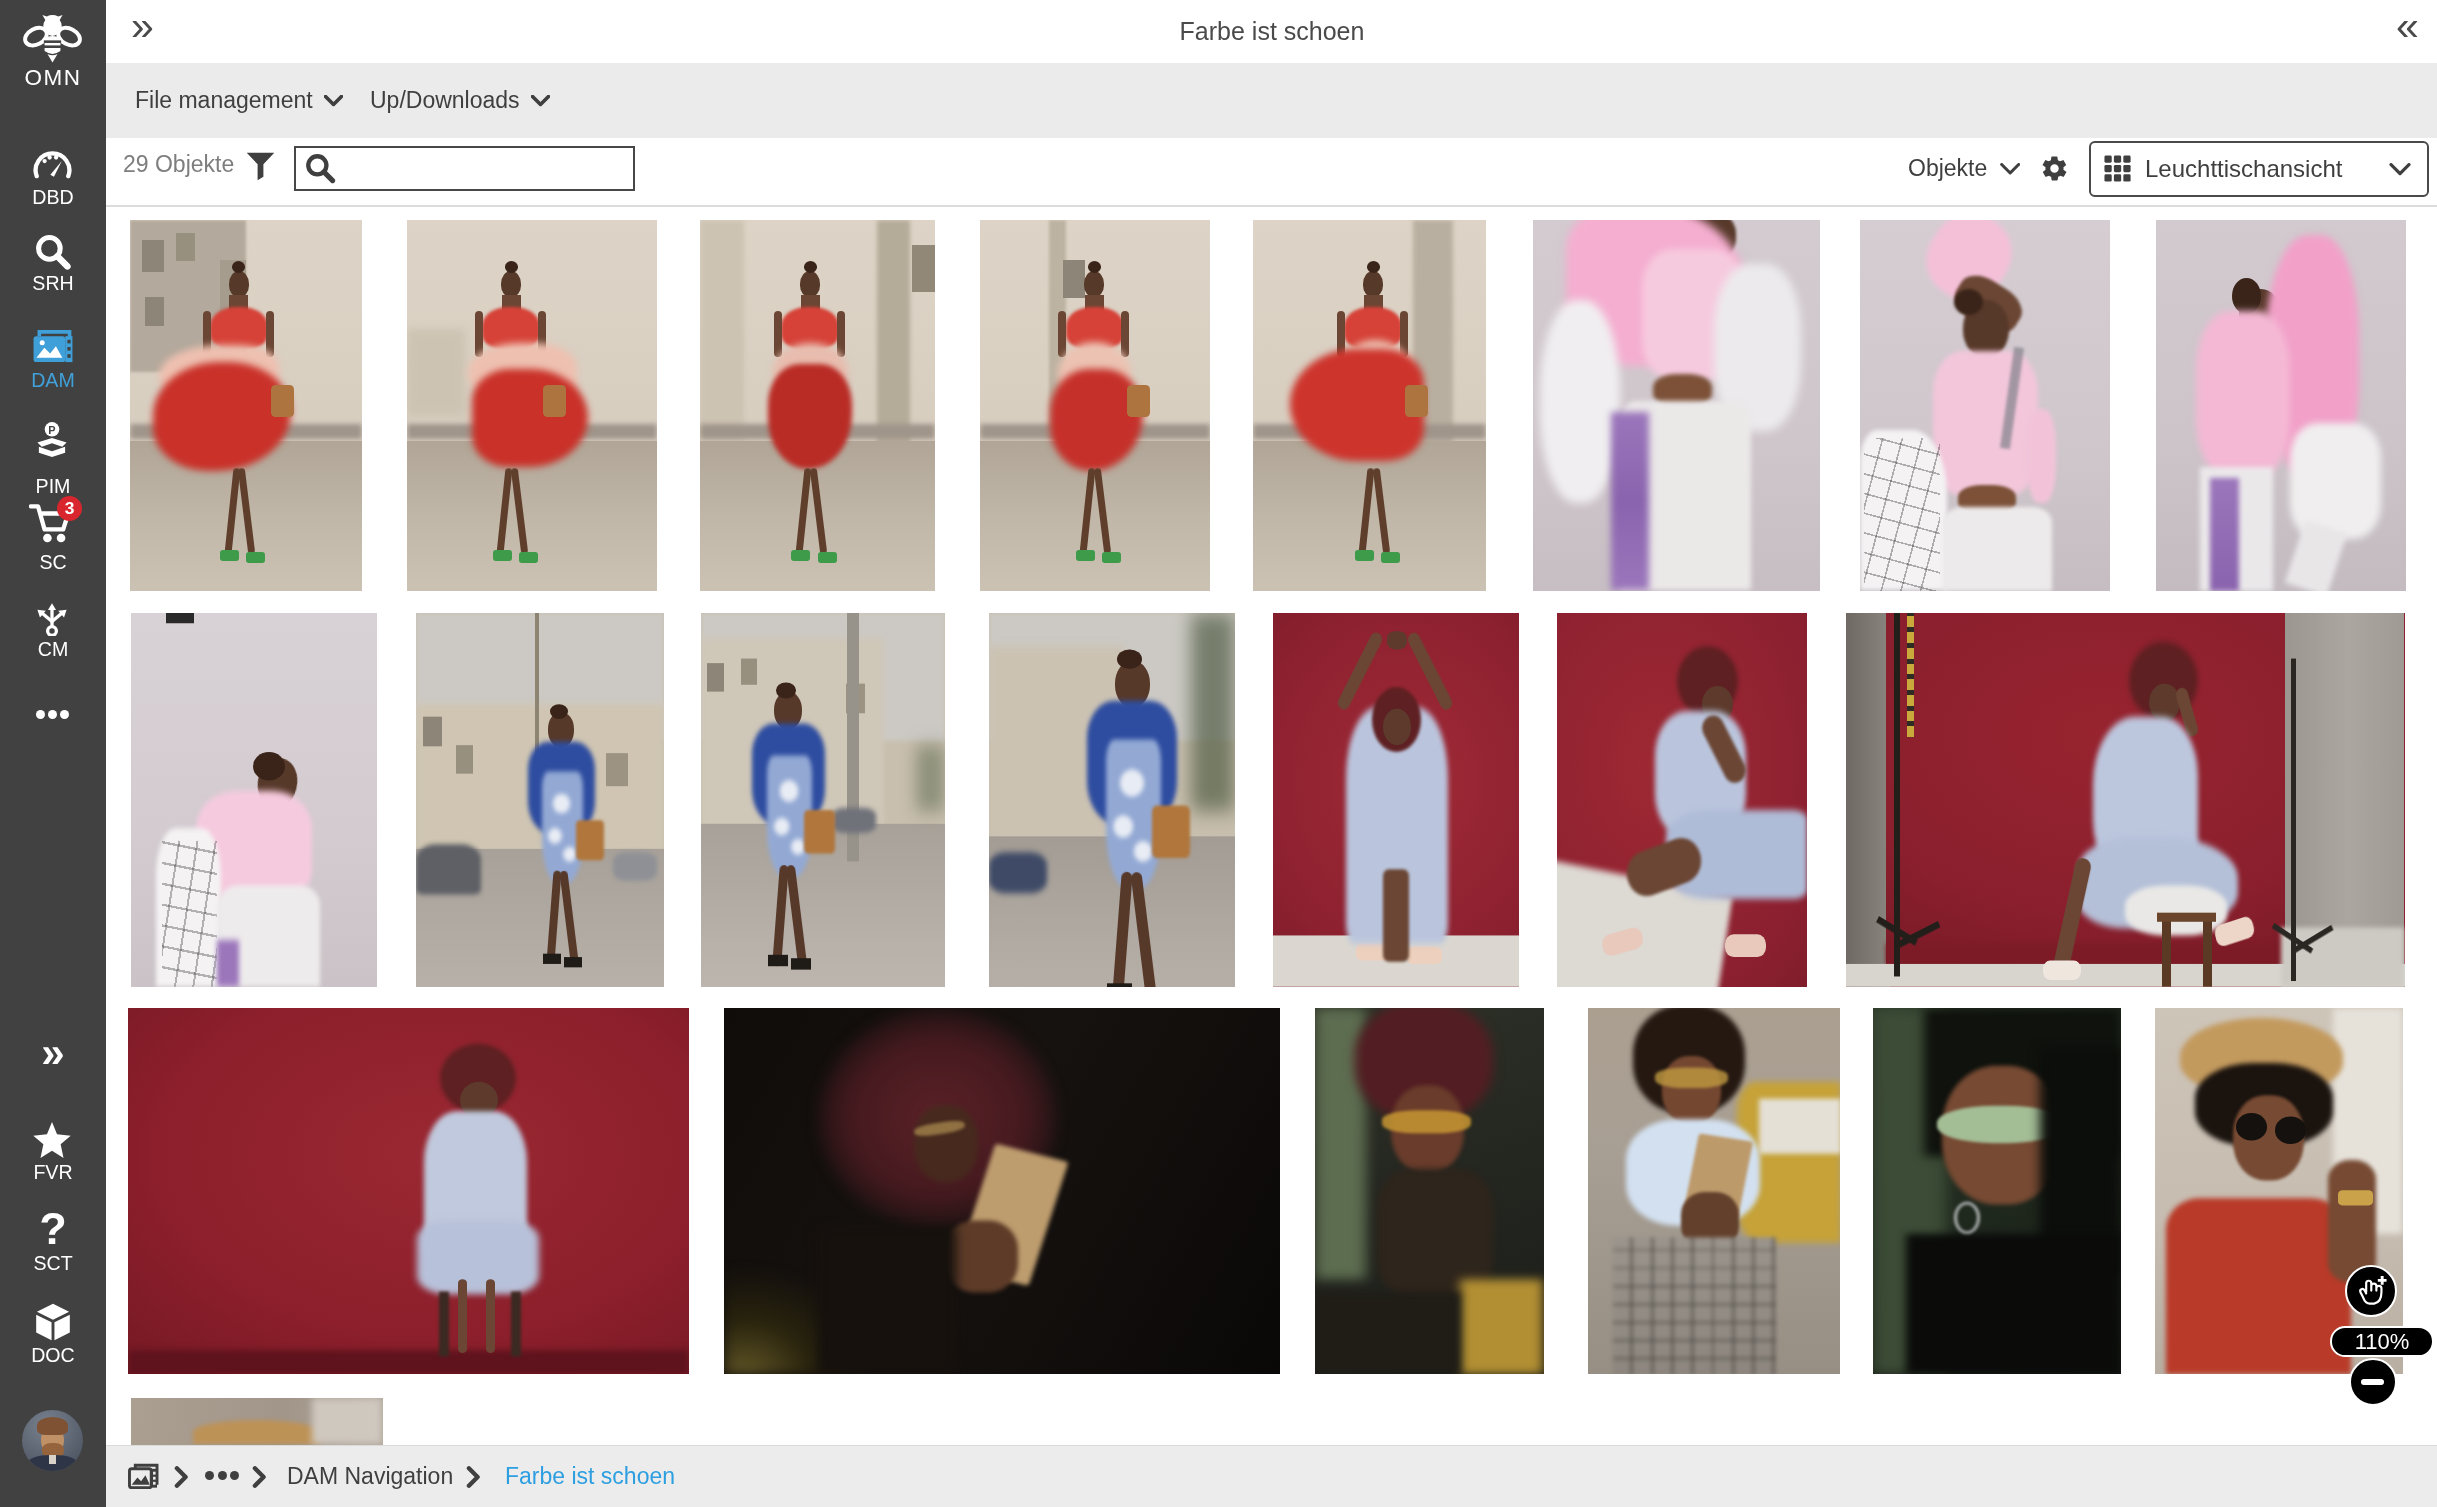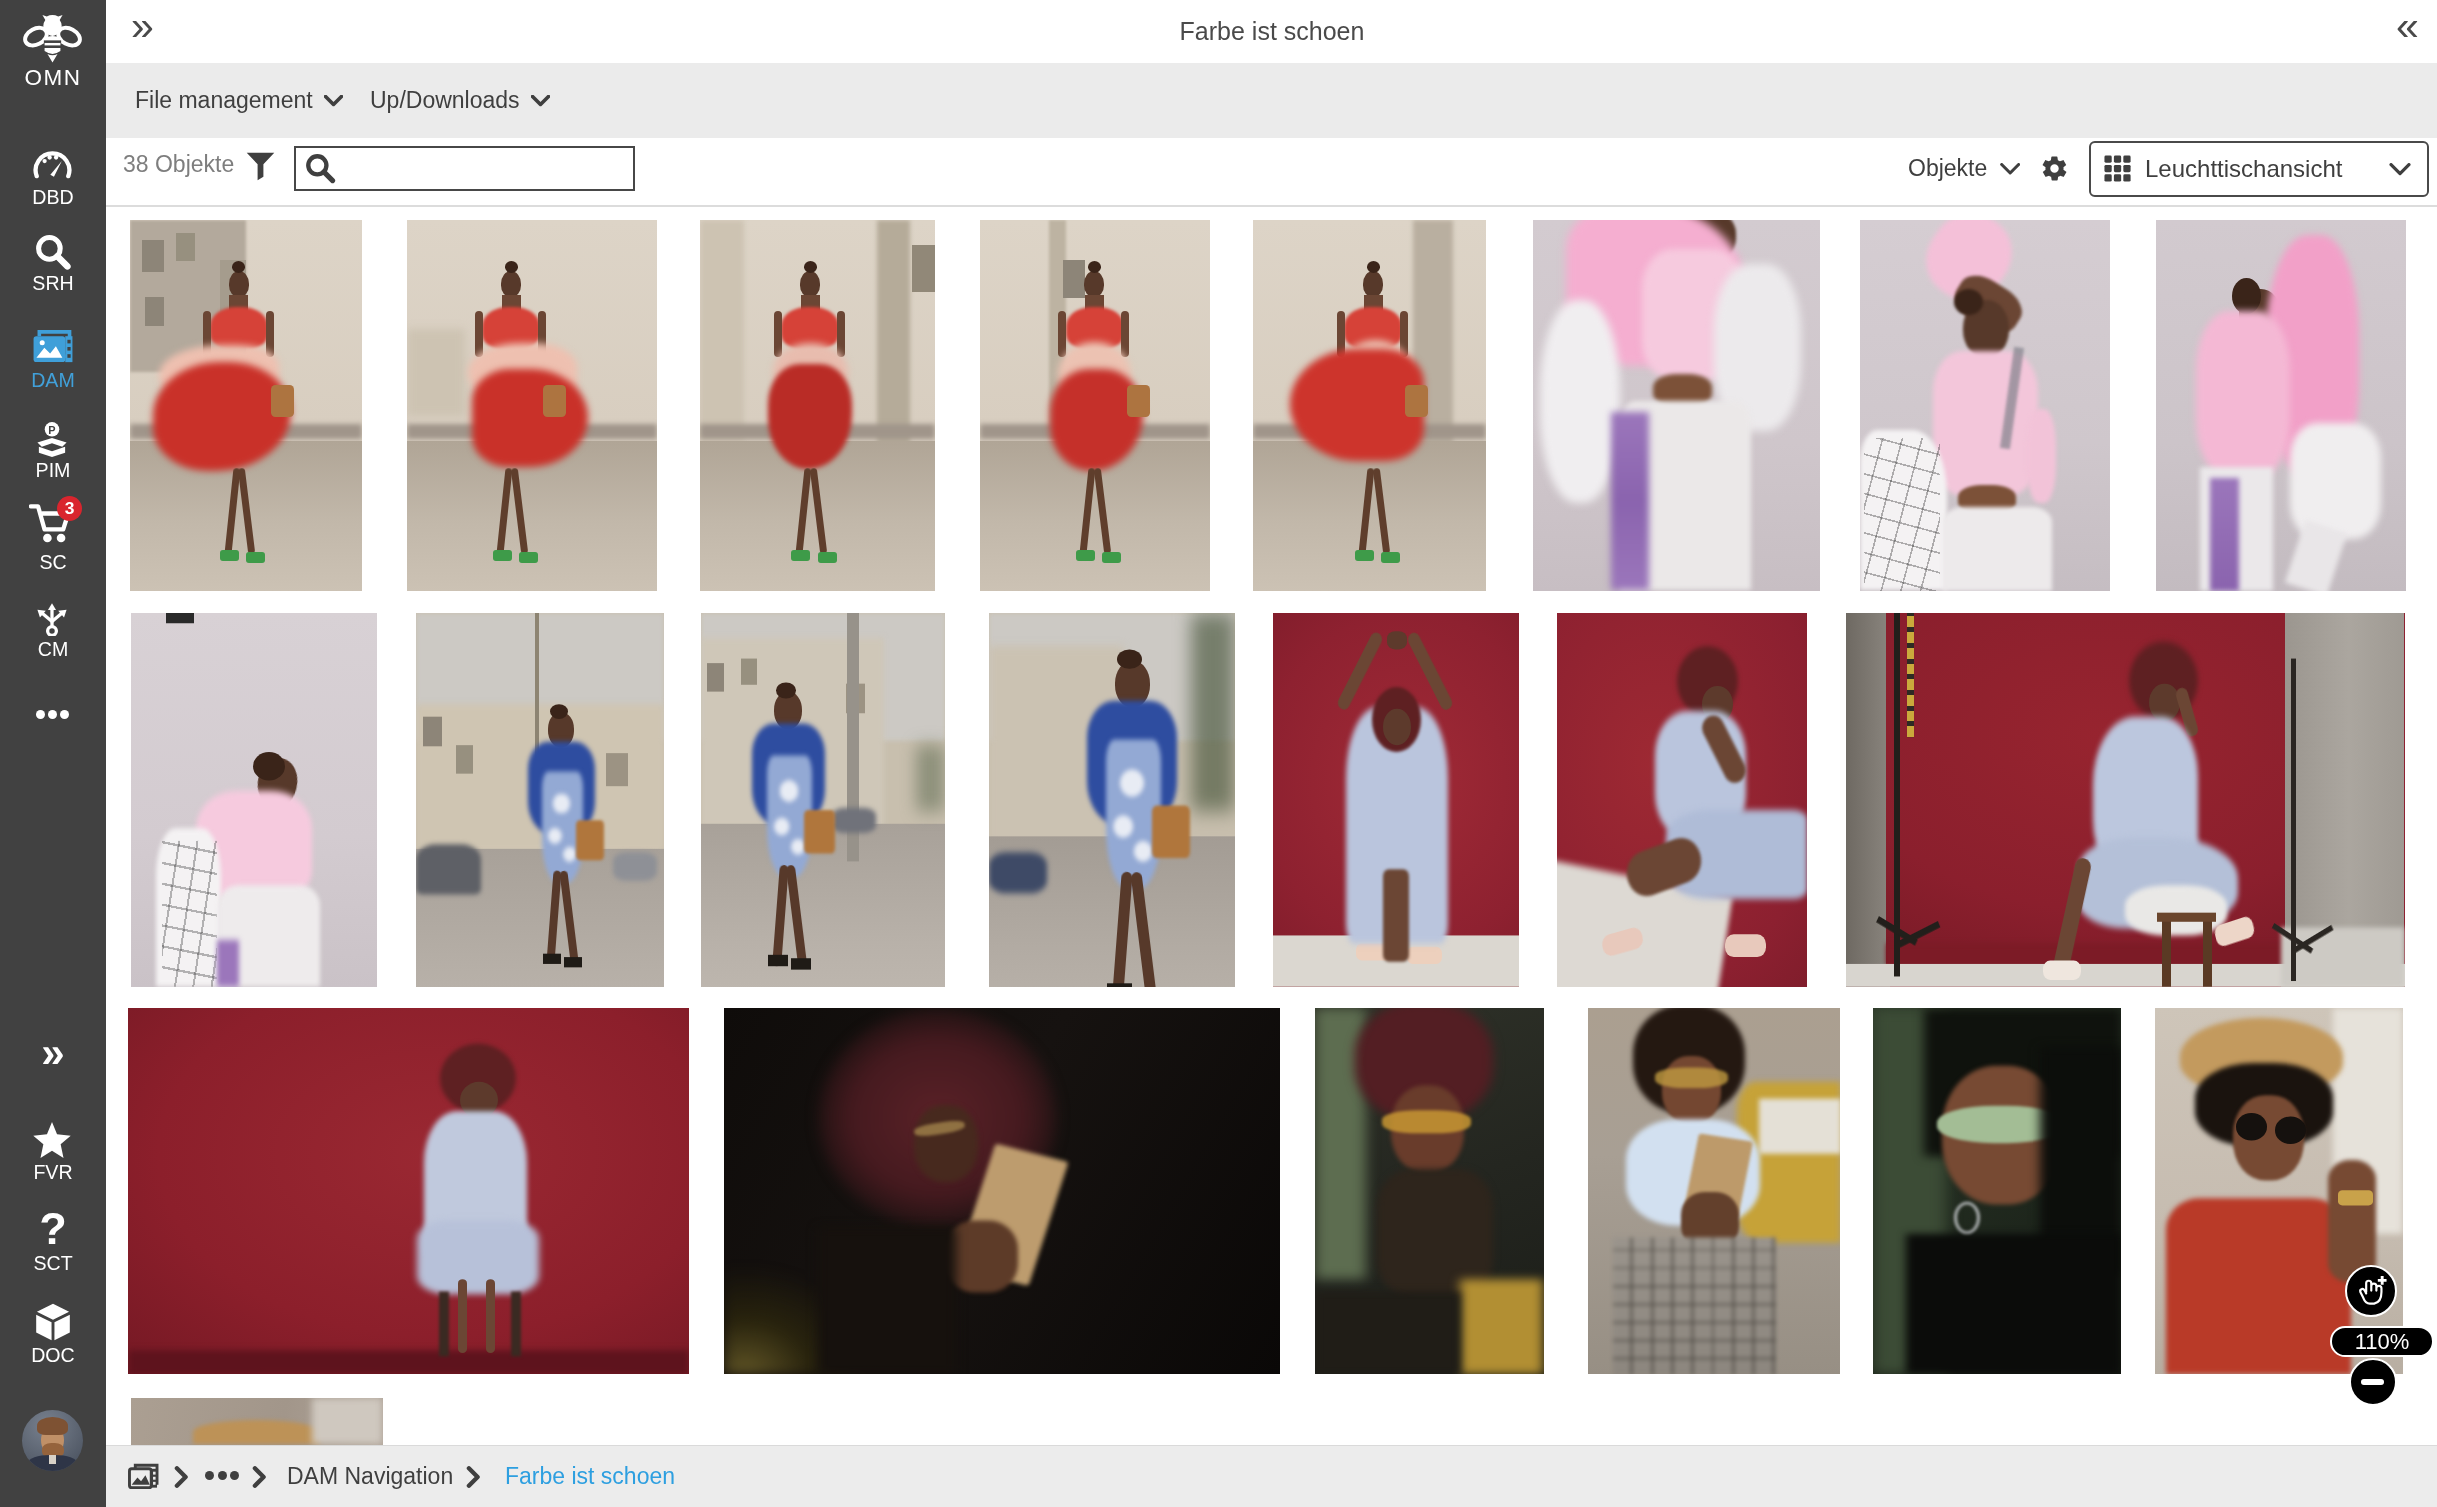--- a/index.html
+++ b/index.html
@@ -57,21 +57,21 @@
     </g>
 </svg>
 <div class="lbl" style="top:369px;color:#41a0d9">DAM</div>
 
 <svg class="abs" style="left:33px;top:422px" width="38" height="35" viewBox="0 0 52 48">
 <circle cx="26" cy="10" r="10" fill="#fff"></circle>
 <text x="26" y="16" font-size="15" font-weight="bold" fill="#414141" text-anchor="middle" font-family="Liberation Sans">P</text>
 <path d="M6 28 L26 22 L46 28 L40 34 L26 29 L12 34 Z" fill="#fff"></path>
 <path d="M8 34 L26 40 L44 34 L44 42 L26 48 L8 42 Z" fill="#fff"></path>
 </svg>
-<div class="lbl" style="top:459px">PIM</div>
+<div class="lbl" style="top:475px">PIM</div>
 
 <svg class="abs" style="left:29px;top:502px" width="44" height="46" viewBox="0 0 60 64">
 <path d="M2 6 H12 L21 38 H47 L54 16 H18" fill="none" stroke="#fff" stroke-width="6" stroke-linejoin="round" stroke-linecap="round"></path>
 <circle cx="25" cy="50" r="6" fill="#fff"></circle>
     <circle cx="44" cy="50" r="6" fill="#fff"></circle>
 </svg>
 <div class="abs" style="left:57px;top:496px;width:25px;height:25px;border-radius:50%;background:#d9252e;color:#fff;font-size:17.4px;font-weight:bold;text-align:center;line-height:25px">3</div>
 <div class="lbl" style="top:551px">SC</div>
 
 <svg class="abs" style="left:33px;top:601px" width="38" height="35" viewBox="0 0 52 48">
@@ -122,21 +122,21 @@
 <div class="abs" style="left:106px;top:63px;width:2332px;height:75px;background:#ebebeb"></div>
 <div class="abs" style="left:135px;top:63px;height:75px;line-height:75px;font-size:23px;color:#3f3f3f">File management</div>
 <svg class="abs" style="left:324px;top:95px" width="19" height="11.6" viewBox="0 0 26 16">
     <path d="M2 2 L13 13 L24 2" fill="none" stroke="#3f3f3f" stroke-width="5" stroke-linecap="round" stroke-linejoin="round"></path>
   </svg>
 <div class="abs" style="left:370px;top:63px;height:75px;line-height:75px;font-size:23px;color:#3f3f3f">Up/Downloads</div>
 <svg class="abs" style="left:531px;top:95px" width="19" height="11.6" viewBox="0 0 26 16">
     <path d="M2 2 L13 13 L24 2" fill="none" stroke="#3f3f3f" stroke-width="5" stroke-linecap="round" stroke-linejoin="round"></path>
   </svg>
 
-<div class="abs" style="left:123px;top:139px;height:51px;line-height:51px;font-size:23px;color:#7e7e7e">38 Objekte</div>
+<div class="abs" style="left:123px;top:139px;height:51px;line-height:51px;font-size:23px;color:#7e7e7e">29 Objekte</div>
 <svg class="abs" style="left:246px;top:152px" width="29" height="29" viewBox="0 0 40 40">
     <path d="M1 1 H39 L24 17 V34 L16 39 V17 Z" fill="#3f3f3f"></path>
   </svg>
 <div class="abs" style="left:294px;top:146px;width:341px;height:45px;border:2.2px solid #474747;background:#fff"></div>
 <svg class="abs" style="left:305px;top:153px" width="30.5" height="30.5" viewBox="0 0 42 42">
     <circle cx="17" cy="17" r="12.5" fill="none" stroke="#3f3f3f" stroke-width="6"></circle>
     <line x1="26" y1="26" x2="38" y2="38" stroke="#3f3f3f" stroke-width="7" stroke-linecap="round"></line>
   </svg>
 <div class="abs" style="left:1908px;top:135px;height:67px;line-height:67px;font-size:23px;color:#3f3f3f">Objekte</div>
 <svg class="abs" style="left:2000px;top:163px" width="20.3" height="12.3" viewBox="0 0 26 16">

